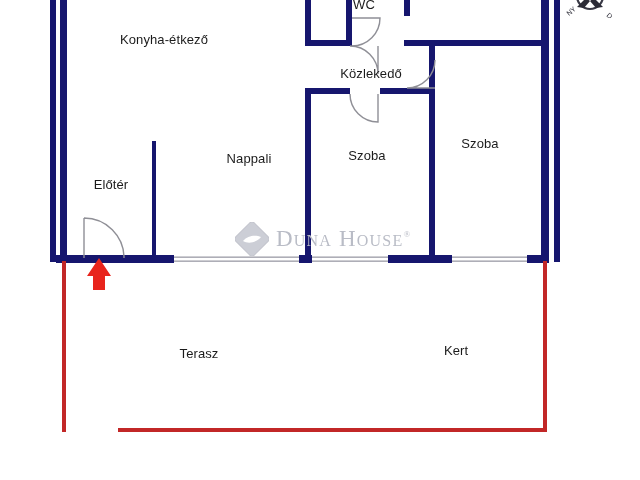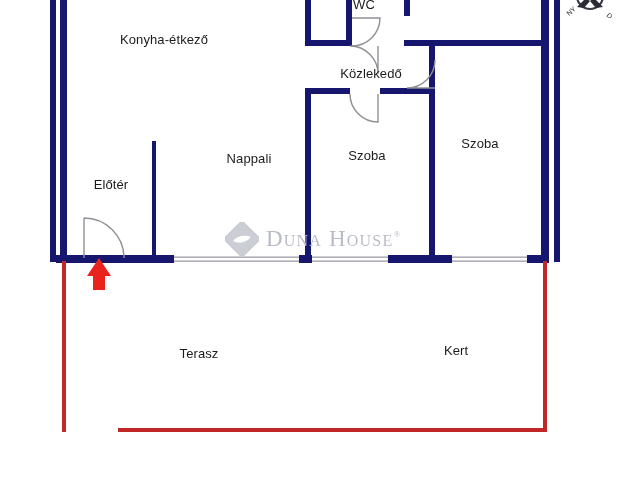--- a/index.html
+++ b/index.html
@@ -15,21 +15,21 @@
     font-size:13px;
     font-family:"Liberation Sans","DejaVu Sans",sans-serif;
     white-space:nowrap;
     transform:translate(-50%,-50%);
     letter-spacing:.1px;
   }
 
   
   #watermark{
     position:absolute;
-    left:225px;top:222px;
+    left:235px;top:222px;
     display:flex;align-items:center;gap:7px;
     pointer-events:none;
   }
   #watermark .wm-text{
     font-family:"Liberation Serif","DejaVu Serif",serif;
     font-size:23px;
     color:#b9bcc6;
     letter-spacing:1.2px;
     font-variant:small-caps;
     white-space:nowrap;

